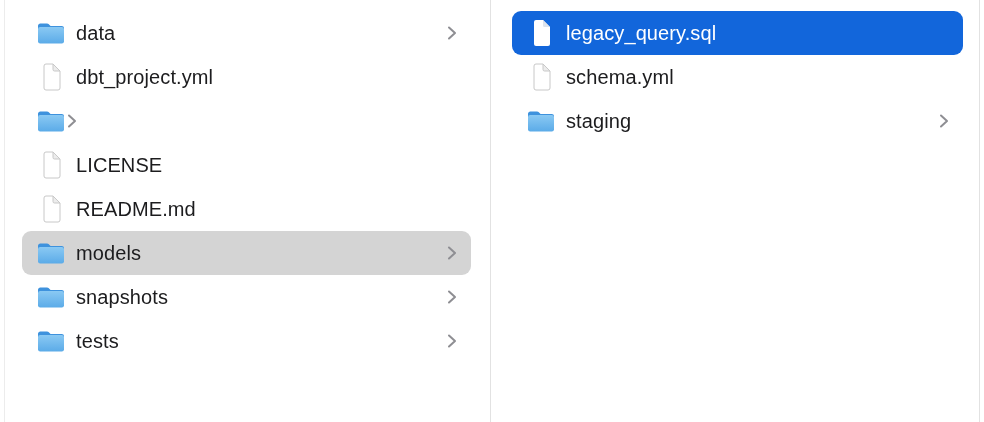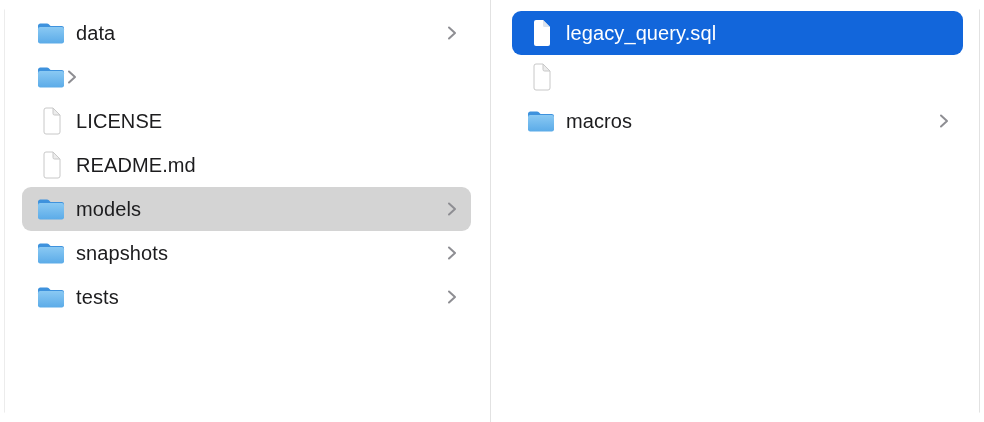--- a/index.html
+++ b/index.html
@@ -4,21 +4,20 @@
 <style>
   html, body { margin: 0; padding: 0; background: #ffffff; }
   * { box-sizing: border-box; }
   .window {
     width: 984px; height: 422px;
     background: #ffffff;
     display: flex;
     font-family: "Liberation Sans", "DejaVu Sans", sans-serif;
     overflow: hidden;
     position: relative;
-    border-radius: 23px;
   }
   .edge-spacer { width: 4px; flex: 0 0 auto; }
   .column {
     flex: 0 0 auto;
     padding-top: 11px;
     overflow: hidden;
   }
   .col-left {
     width: 487px;
     border-left: 1px solid #ececec;
@@ -93,20 +92,29 @@
           </svg>
         </span>
       <span class="label">data</span>
       <span class="chevron">
           <svg width="12" height="18" viewBox="0 0 12 18">
             <path d="M3 3.5 L9 9 L3 14.5" fill="none" stroke="#8e8e93" stroke-width="2" stroke-linecap="round" stroke-linejoin="round"></path>
           </svg>
         </span>
     </div>
 
+    <div class="row">
+      <span class="icon-box">
+          <svg width="22" height="28" viewBox="0 0 22 28">
+            <path class="file-body" d="M6 1 H13 L20 8 V25 Q20 27 18 27 H6 Q4 27 4 25 V3 Q4 1 6 1 Z"></path>
+            <path class="file-fold" d="M13 1 L20 8 H14.5 Q13 8 13 6.5 Z"></path>
+          </svg>
+        </span>
+      <span class="label">dbt_project.yml</span>
+    </div>
 
     <div class="row">
       <span class="icon-box">
           <svg width="28" height="24" viewBox="0 0 28 24">
             <use href="#folderIcon"></use>
           </svg>
         </span>
       <span class="chevron">
           <svg width="12" height="18" viewBox="0 0 12 18">
             <path d="M3 3.5 L9 9 L3 14.5" fill="none" stroke="#8e8e93" stroke-width="2" stroke-linecap="round" stroke-linejoin="round"></path>
@@ -191,29 +199,30 @@
       <span class="label">legacy_query.sql</span>
     </div>
 
     <div class="row">
       <span class="icon-box">
           <svg width="22" height="28" viewBox="0 0 22 28">
             <path class="file-body" d="M6 1 H13 L20 8 V25 Q20 27 18 27 H6 Q4 27 4 25 V3 Q4 1 6 1 Z"></path>
             <path class="file-fold" d="M13 1 L20 8 H14.5 Q13 8 13 6.5 Z"></path>
           </svg>
         </span>
-    </div>
-
-    <div class="row">
-      <span class="icon-box">
-          <svg width="28" height="24" viewBox="0 0 28 24">
-            <use href="#folderIcon"></use>
-          </svg>
-        </span>
-      <span class="label">macros</span>
+      <span class="label">schema.yml</span>
+    </div>
+
+    <div class="row">
+      <span class="icon-box">
+          <svg width="28" height="24" viewBox="0 0 28 24">
+            <use href="#folderIcon"></use>
+          </svg>
+        </span>
+      <span class="label">staging</span>
       <span class="chevron">
           <svg width="12" height="18" viewBox="0 0 12 18">
             <path d="M3 3.5 L9 9 L3 14.5" fill="none" stroke="#8e8e93" stroke-width="2" stroke-linecap="round" stroke-linejoin="round"></path>
           </svg>
         </span>
     </div>
 
   </div>
 
   <div class="edge-spacer"></div>

